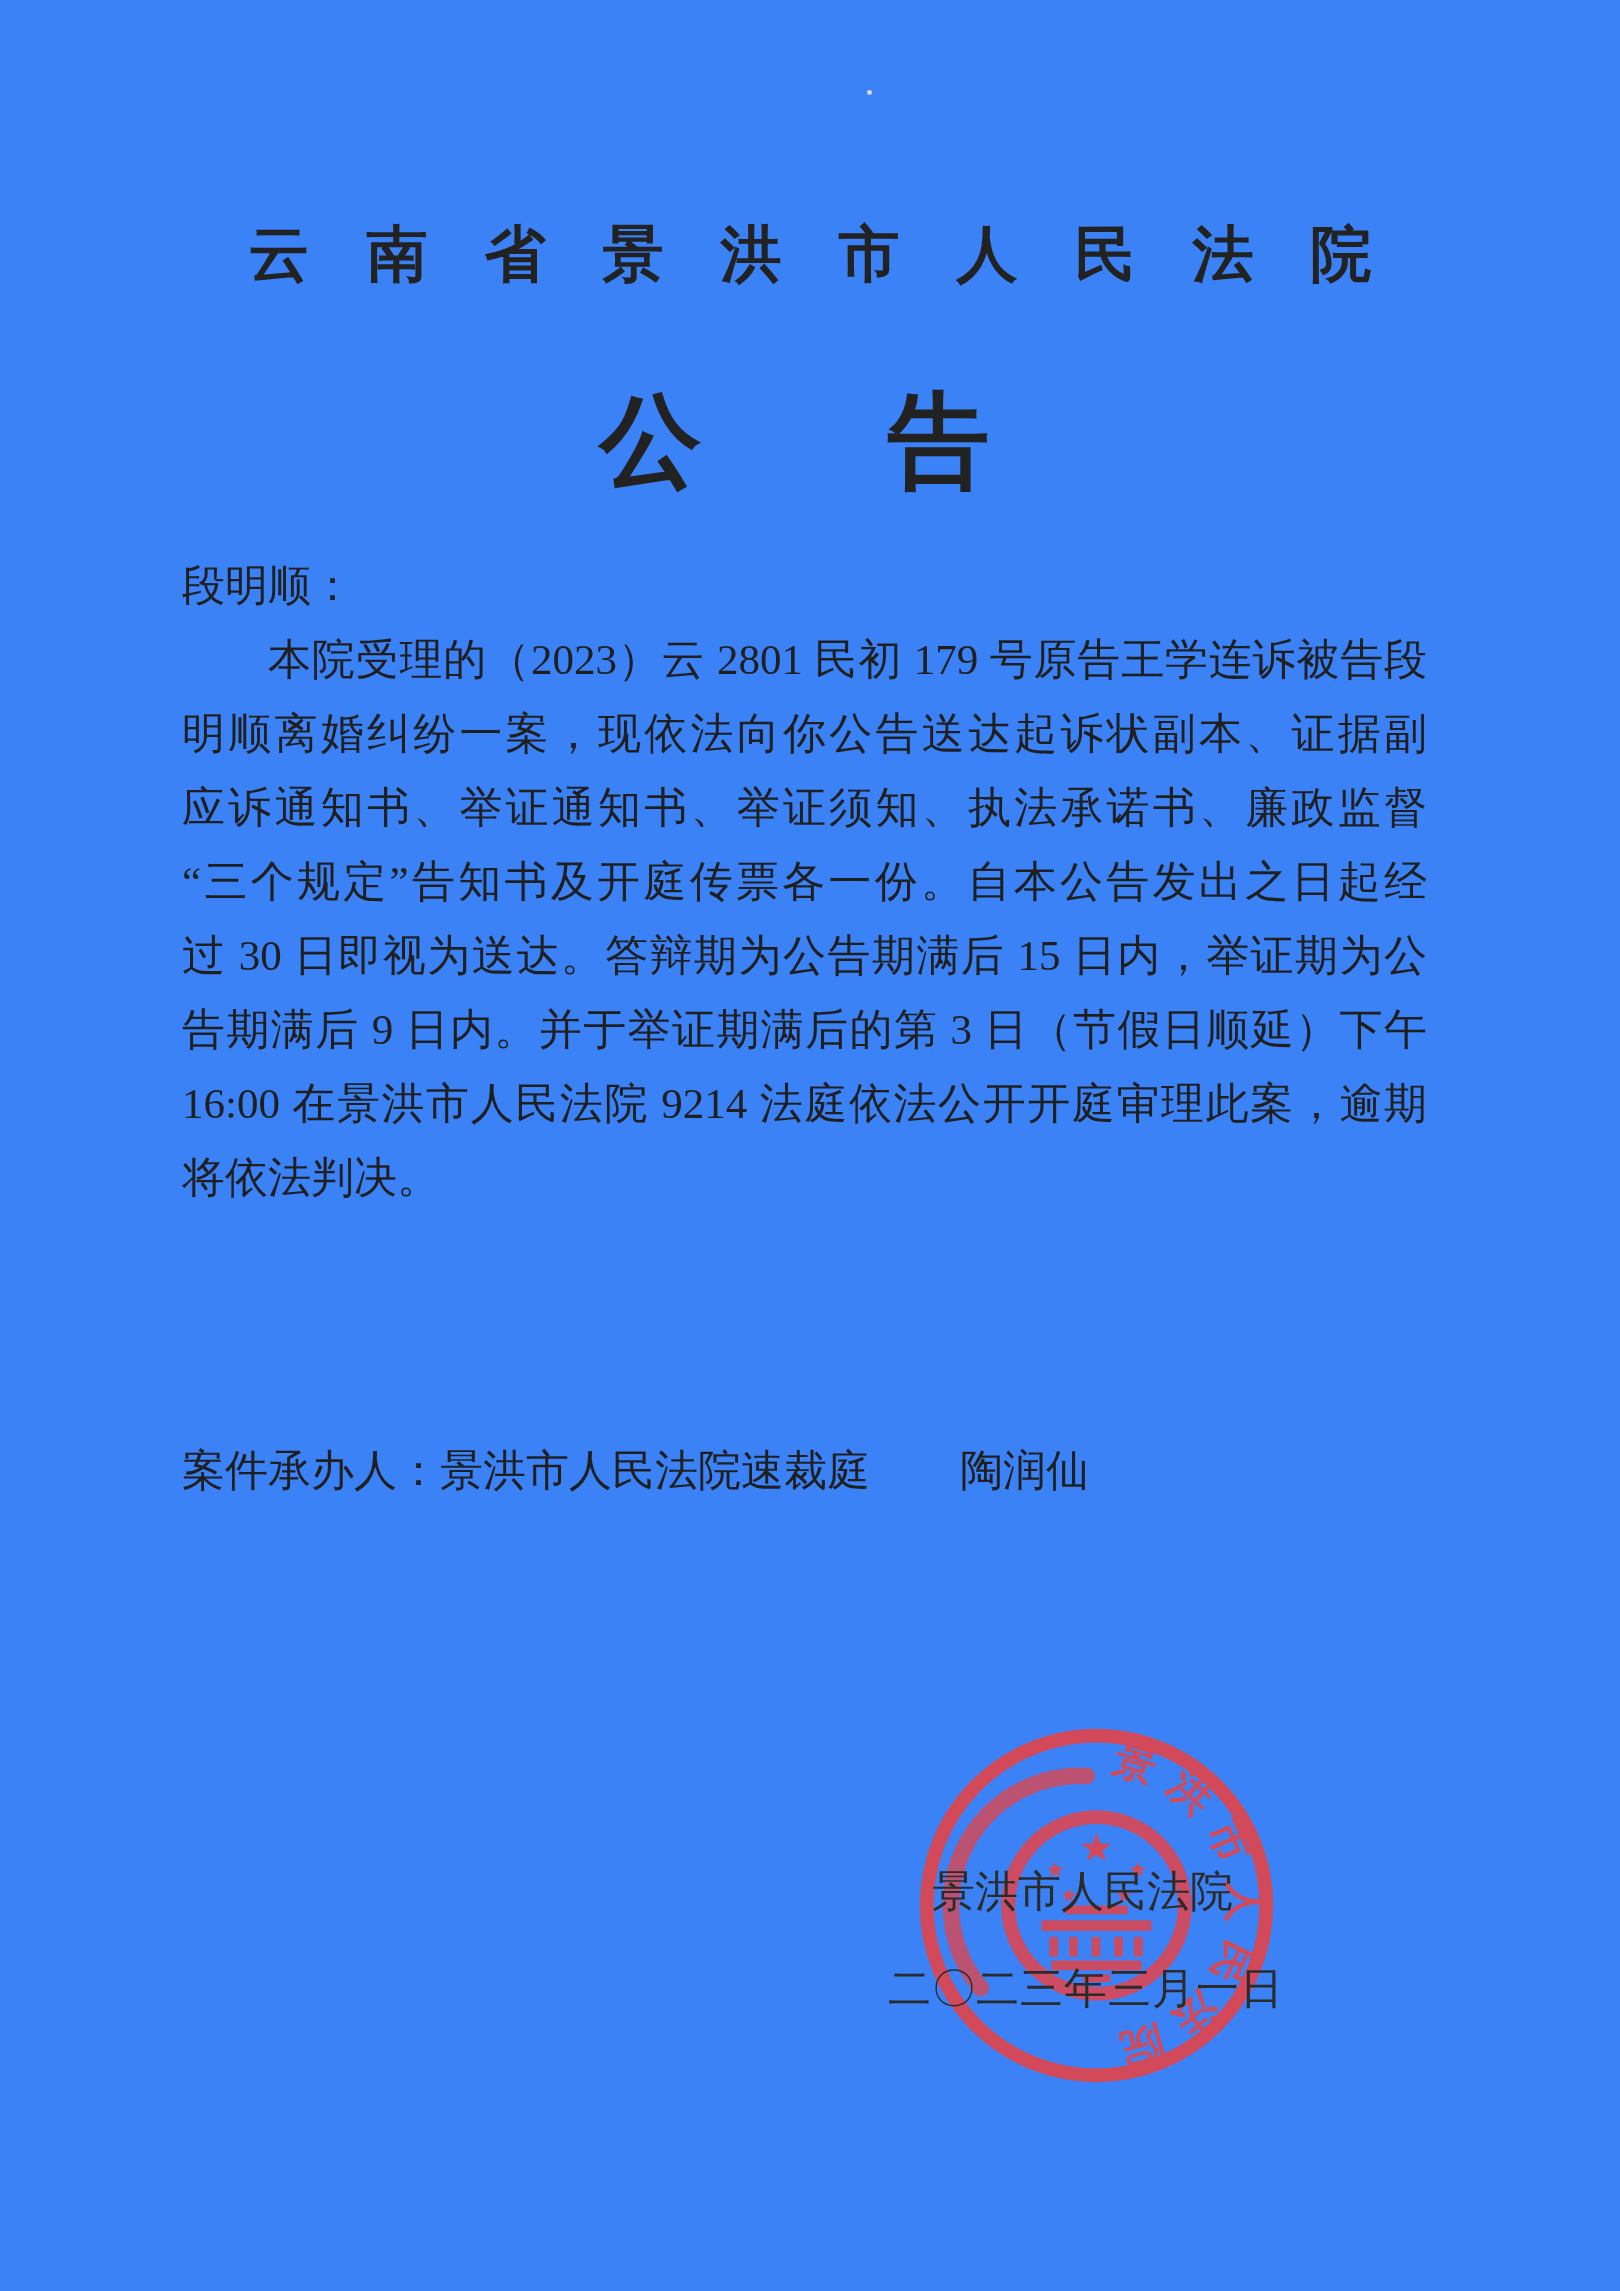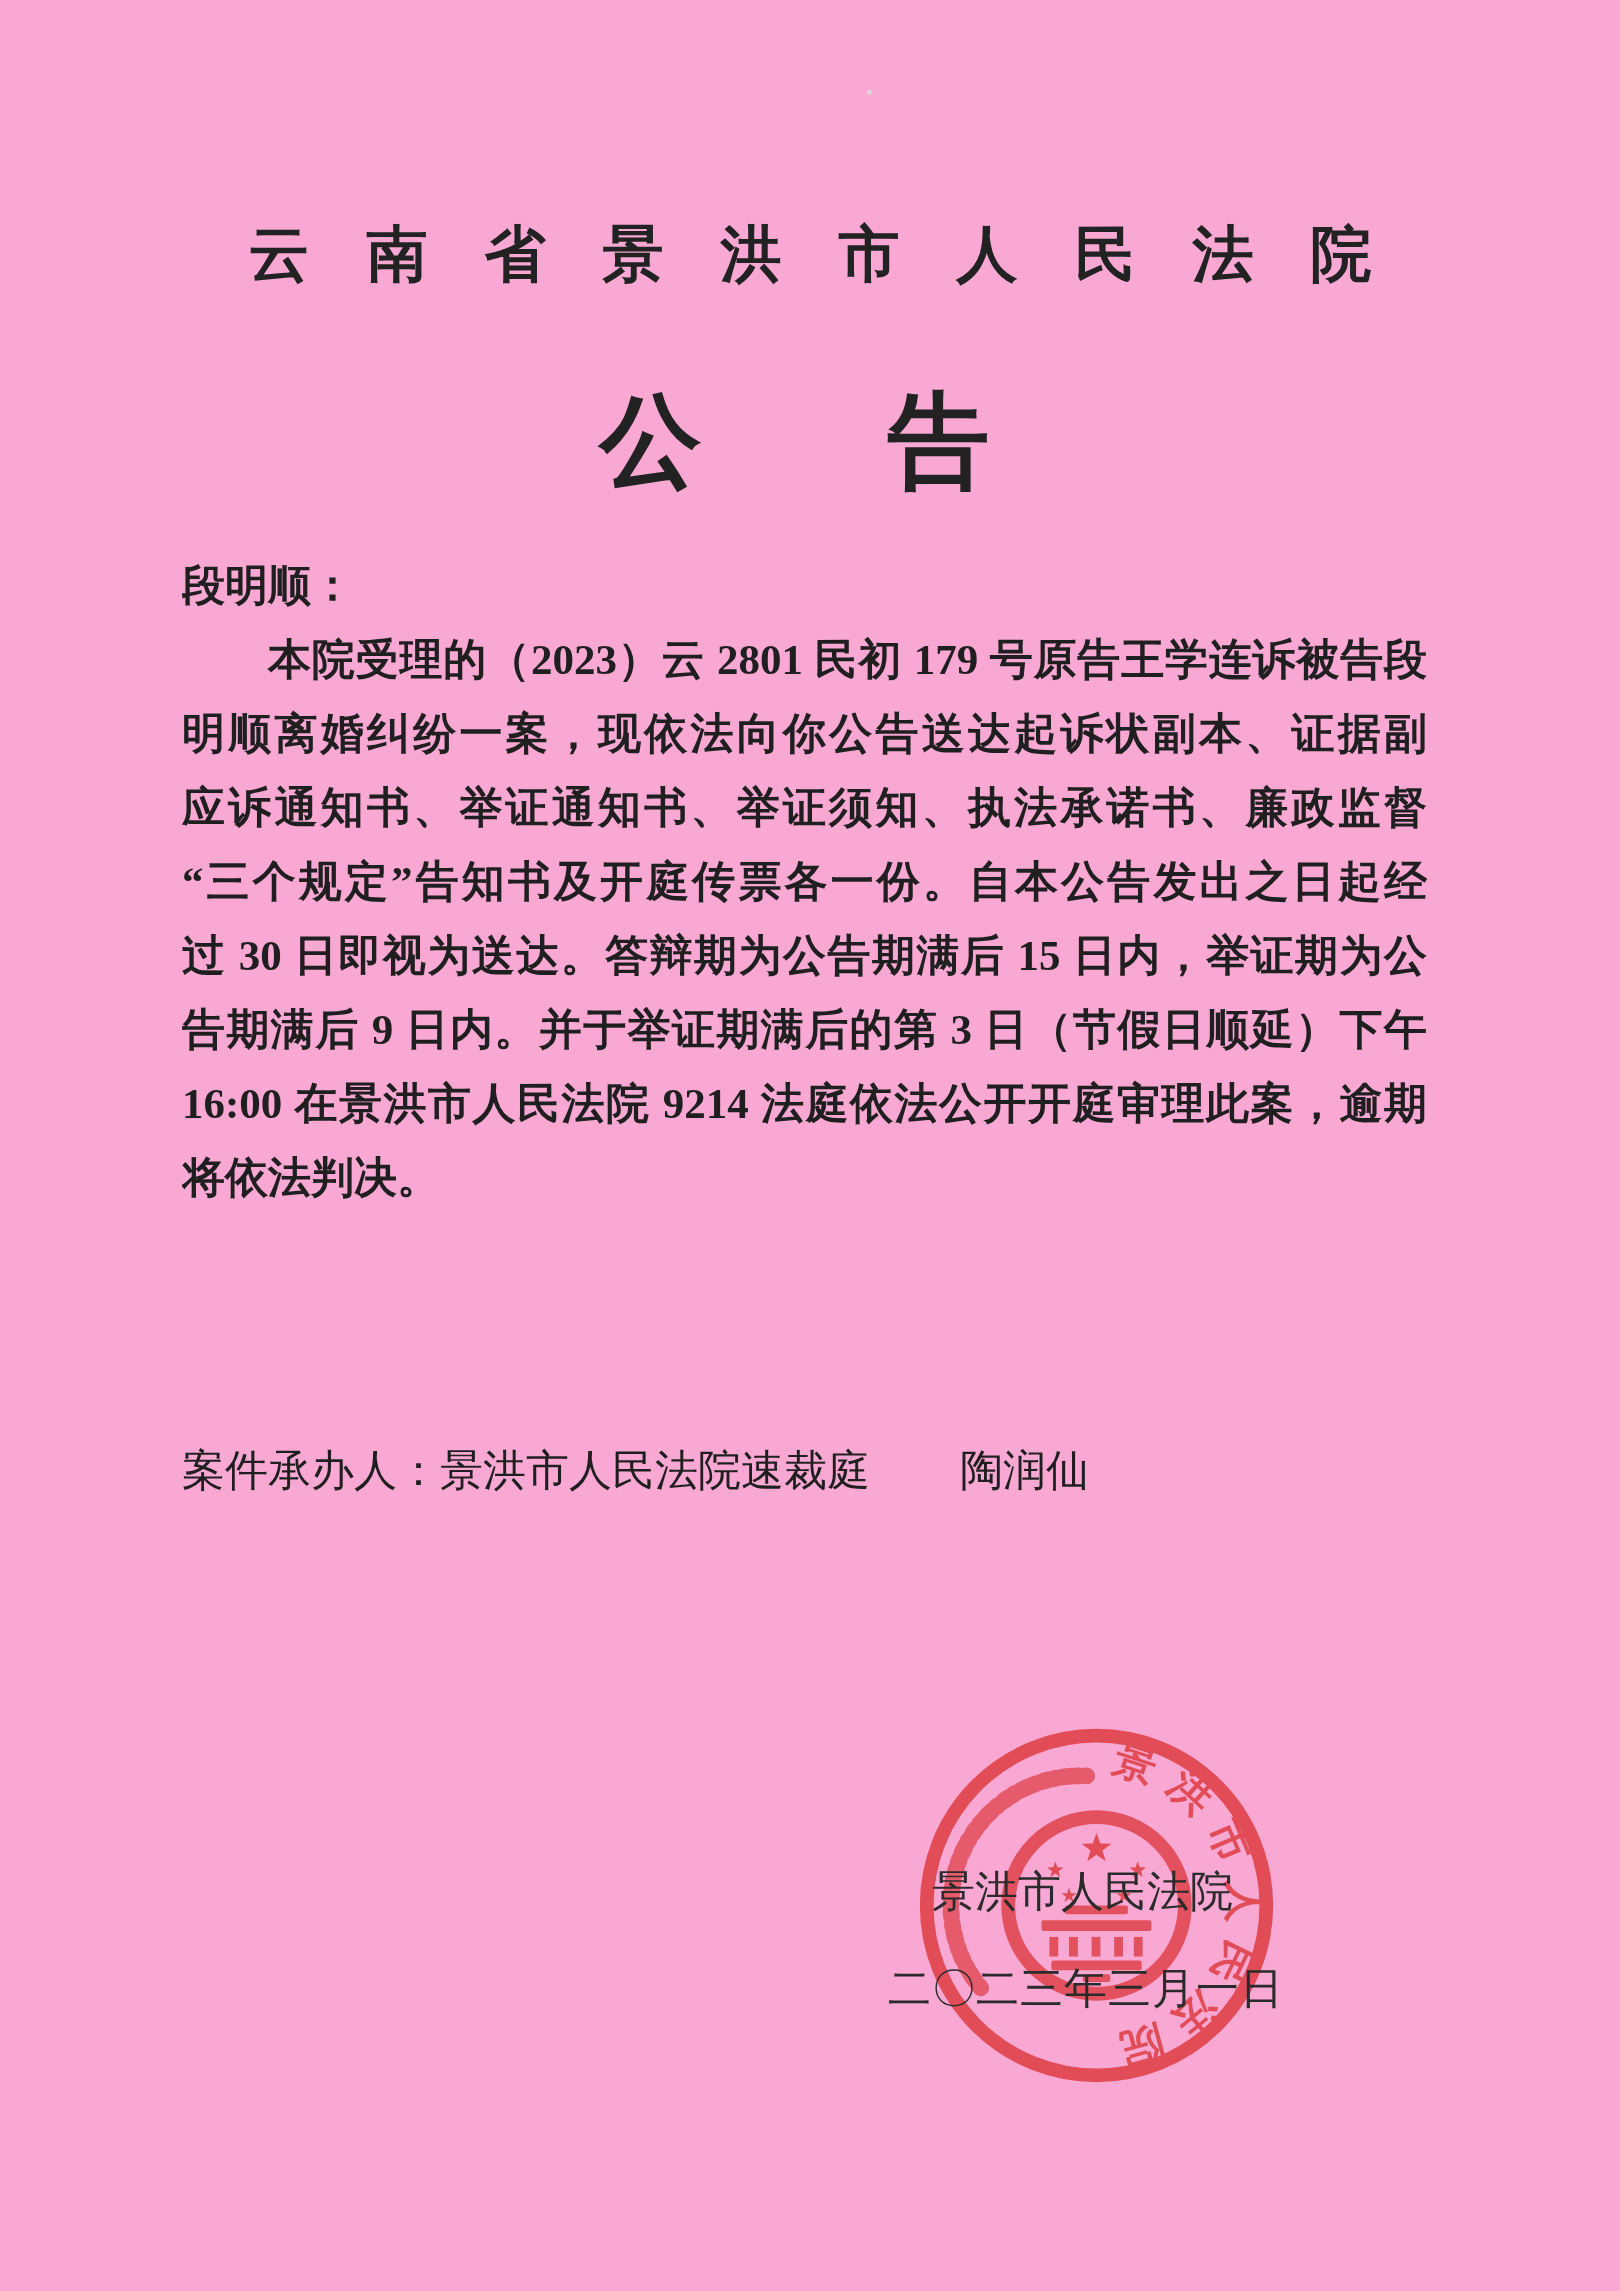--- a/index.html
+++ b/index.html
@@ -4,21 +4,21 @@
 <style>
   * { margin: 0; padding: 0; box-sizing: border-box; }
   html, body { background: #ffffff; }
   body {
     width: 1620px; height: 2292px;
     position: relative;
     font-family: "Liberation Serif", "DejaVu Serif", serif;
     color: #1f1f1f;
     overflow: hidden;
   }
-  .page { position: absolute; inset: 0; background: #f9a8d4; }
+  .page { position: absolute; inset: 0; background: #3b82f6; }
 
   .court-name {
     position: absolute; top: 214px; left: 0; width: 1620px;
     text-align: center;
     font-size: 61px; font-weight: 600;
     letter-spacing: 57px; padding-left: 57px;
     color: #222;
     white-space: nowrap;
   }
   .doc-title {
@@ -32,21 +32,21 @@
   }
 
   .body-block {
     position: absolute; left: 182px; top: 549px; width: 1245px;
     font-size: 43px; line-height: 74px;
     color: #1f1f1f;
   }
   .body-line {
     text-align: justify;
     text-align-last: justify;
-    height: 74px; overflow: hidden; font-weight: bold;
+    height: 74px; overflow: hidden;
   }
   .body-line.first-indent { padding-left: 86px; }
   .body-line.no-justify { text-align: left; text-align-last: left; }
 
   .footer-block {
     position: absolute; left: 182px; top: 1433px; width: 1245px;
     font-size: 43px; line-height: 76px; color: #1f1f1f;
   }
   .handler-name { margin-left: 90px; margin-top: 8px; }
 

